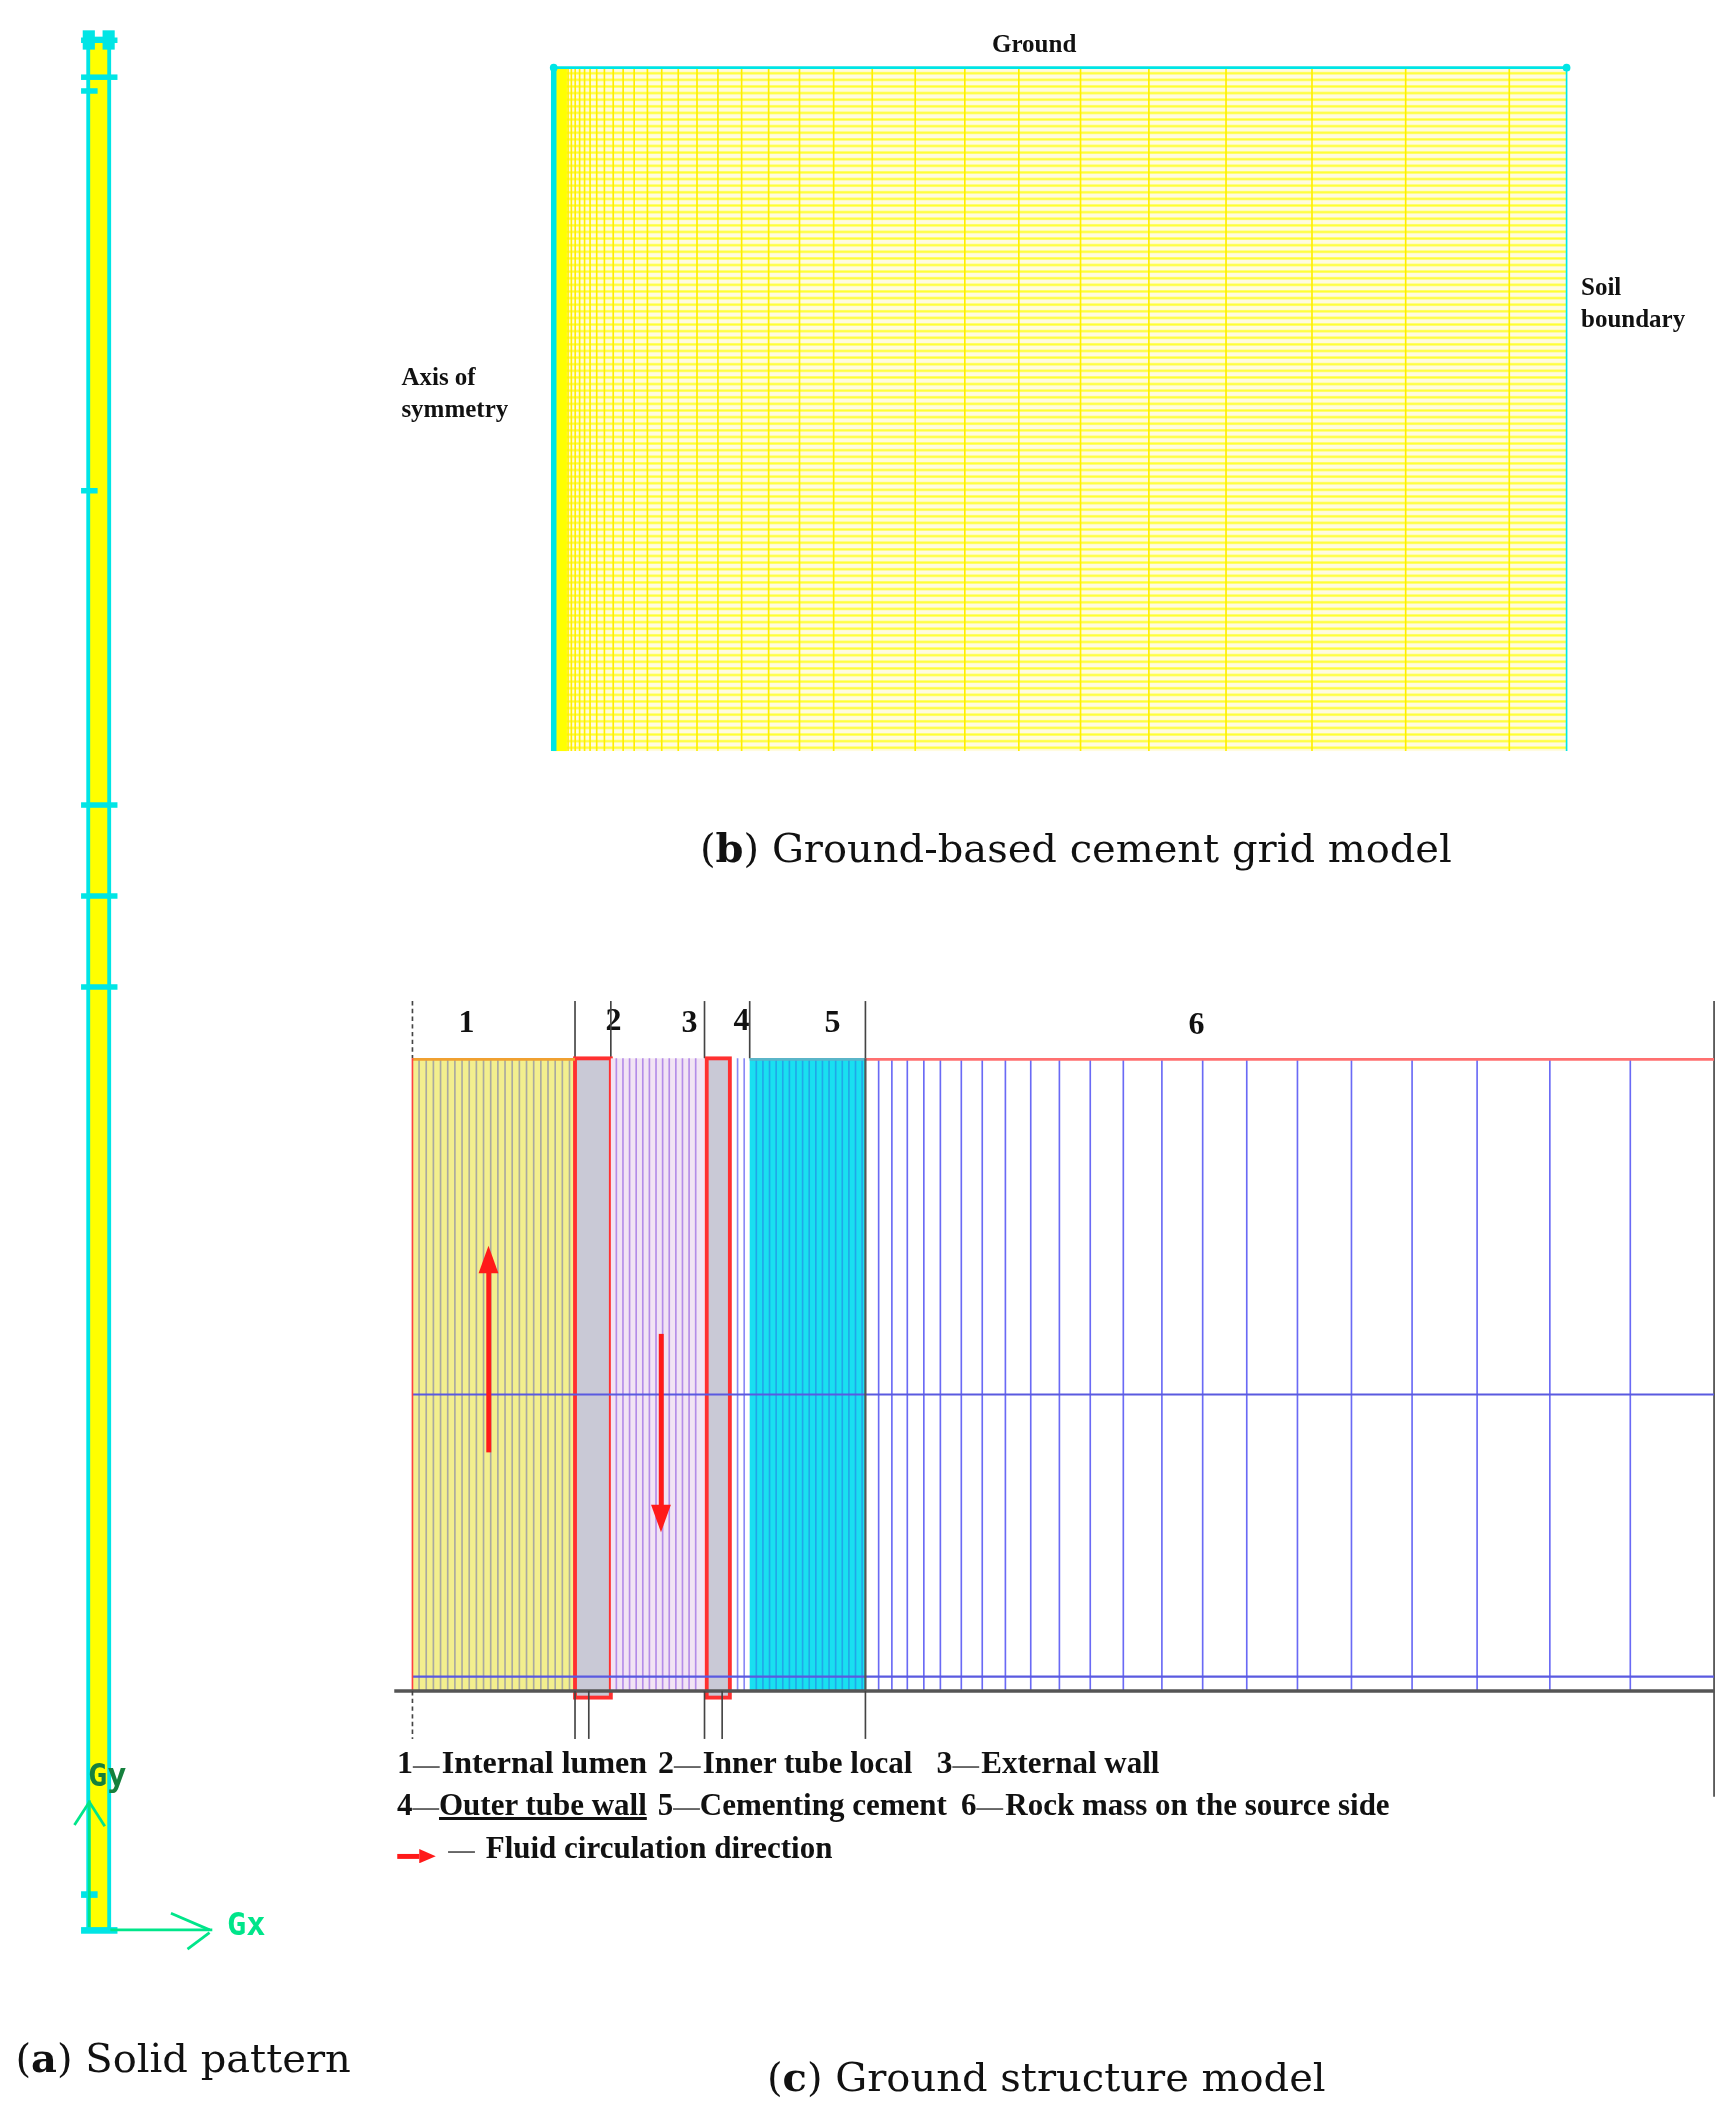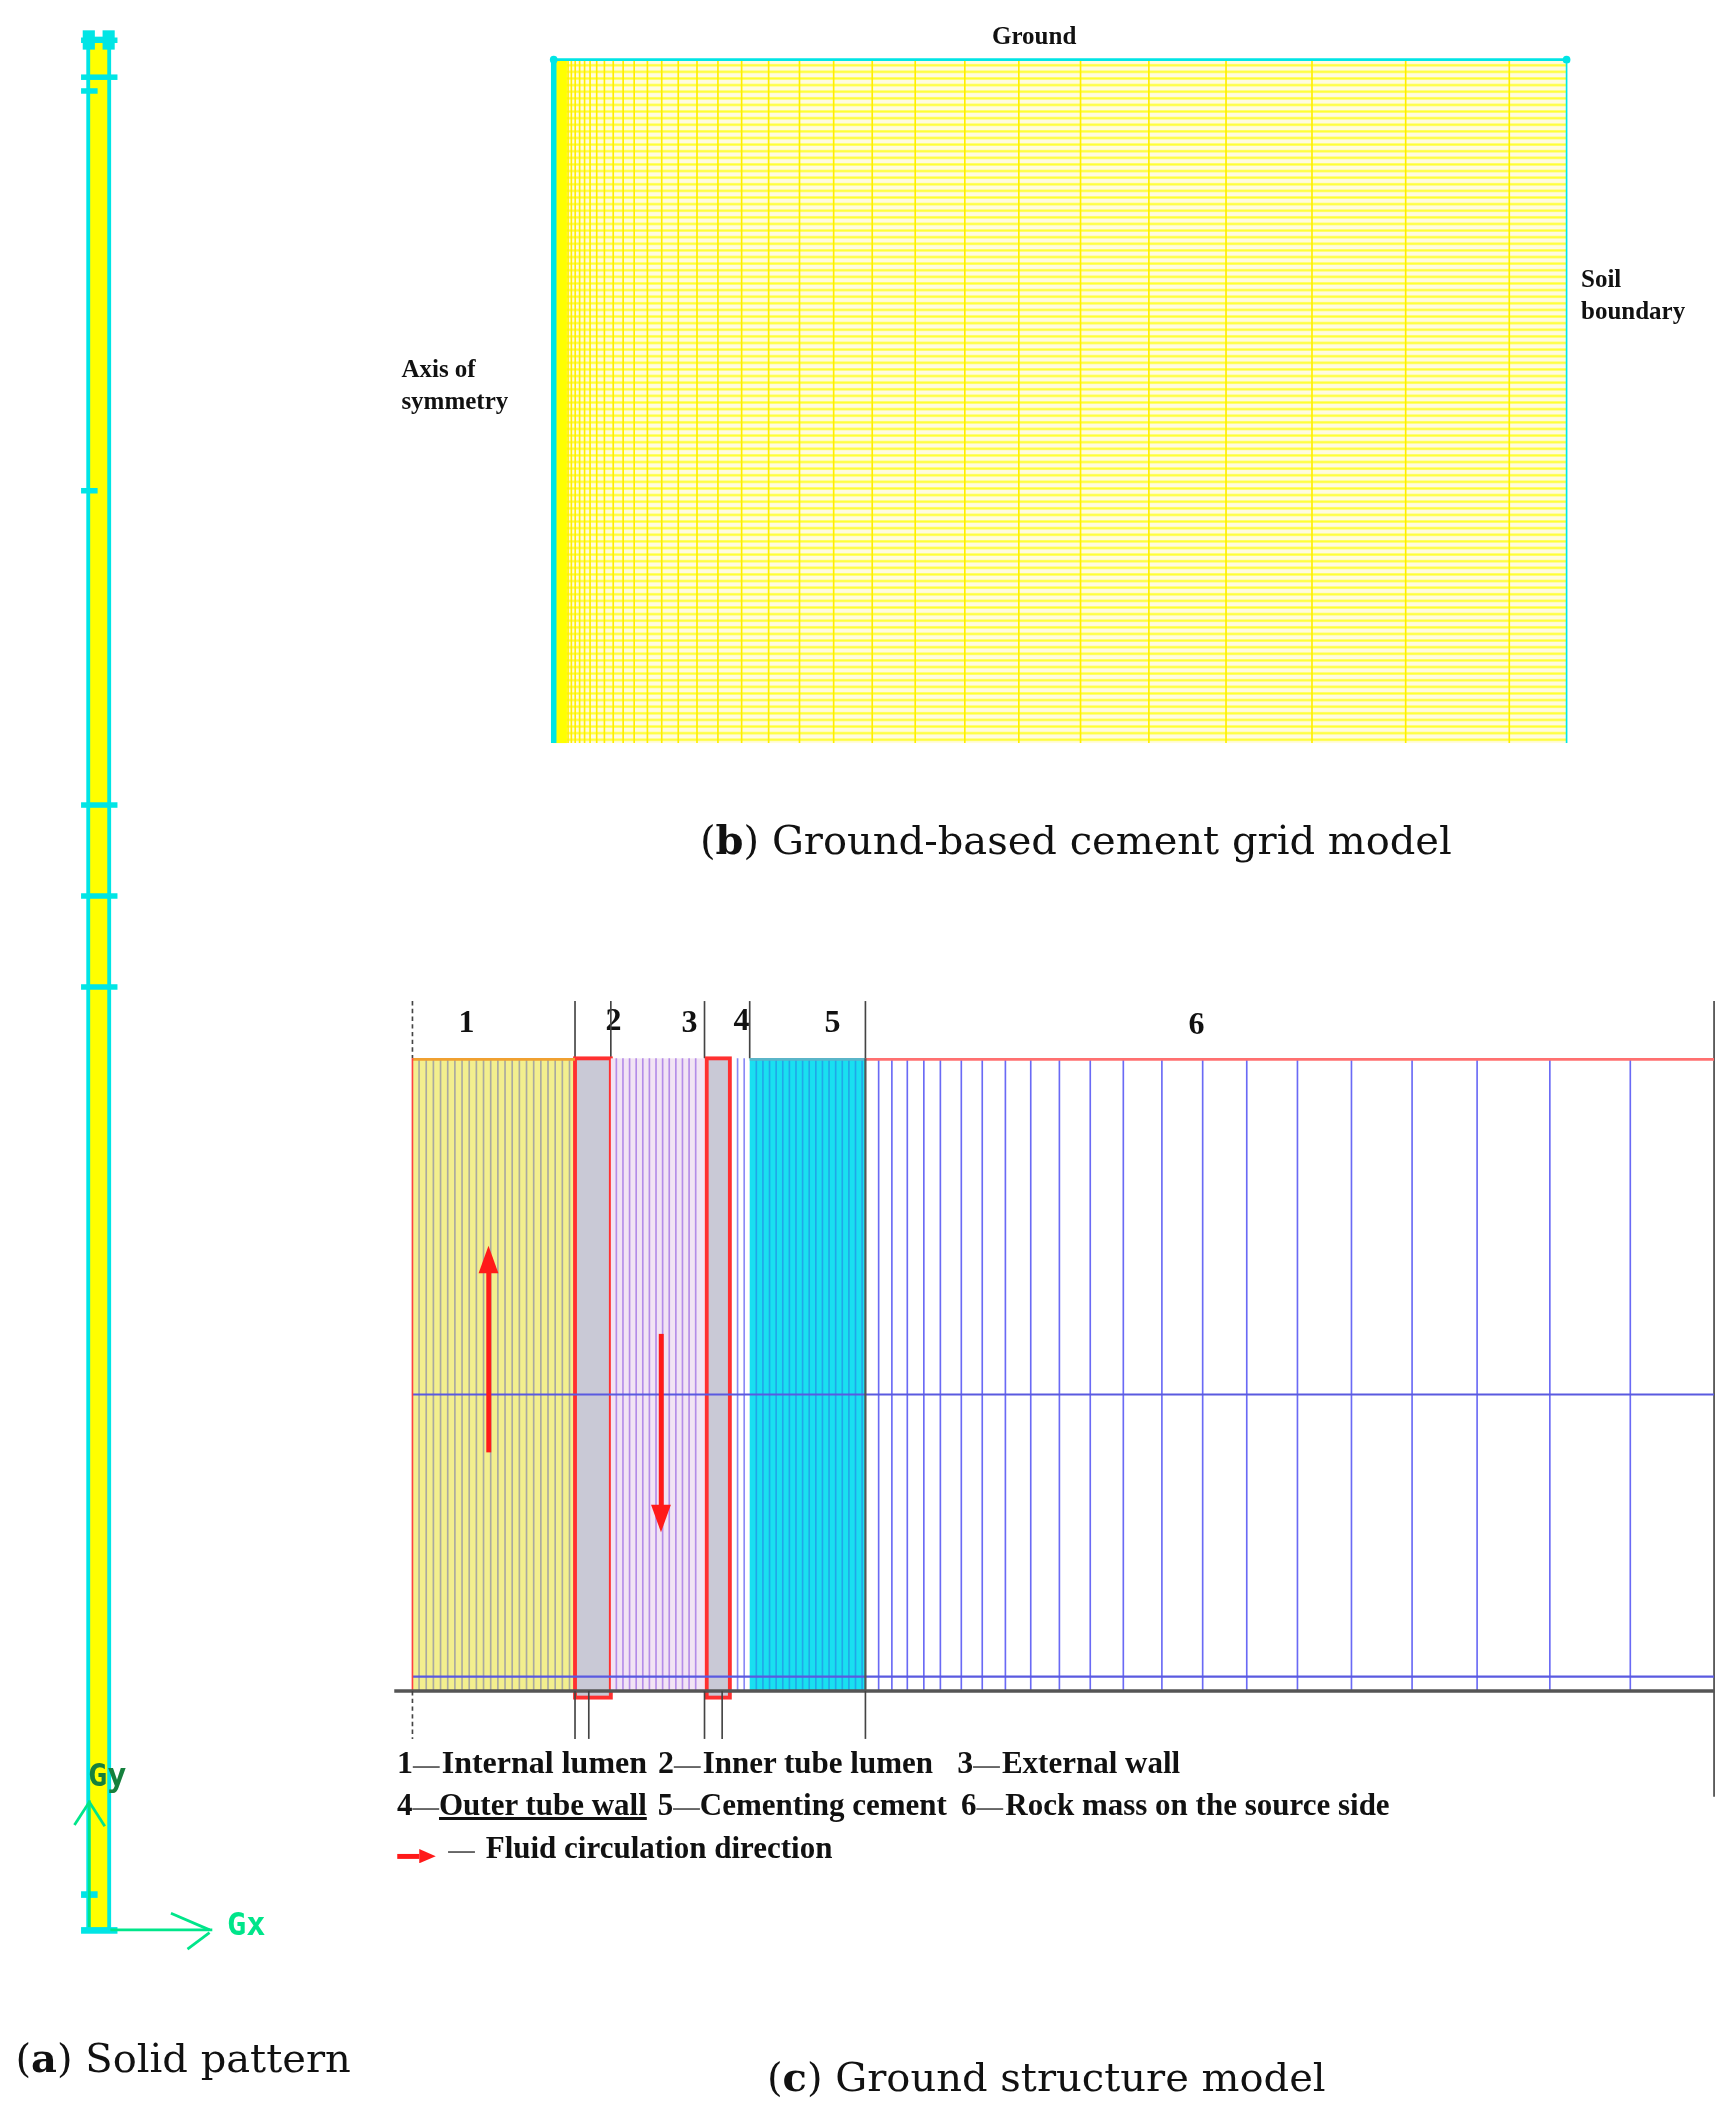--- a/index.html
+++ b/index.html
@@ -42,21 +42,21 @@
       <line x1="340" y1="3535" x2="380" y2="3505"></line>
     </g>
   </svg>
   <div class="abs" style="left:88px;top:1756px;font-family:'DejaVu Sans Mono',monospace;font-weight:bold;font-size:32px;color:#15803d;">Gy</div>
   <div class="abs" style="left:227px;top:1905px;font-family:'DejaVu Sans Mono',monospace;font-weight:bold;font-size:32px;color:#00e58a;">Gx</div>
   <div class="abs caption" style="left:15.4px;top:2034px;">
     (<b>a</b>) <span>Solid pattern</span>
   </div>
 </div>
 
-<div class="abs" style="left:386px;top:0;width:1349px;height:910px;">
+<div class="abs" style="left:386px;top:8px;width:1349px;height:910px;">
   <div class="abs lbl-b" style="left:606px;top:20px;">Ground</div>
   <div class="abs lbl-b" style="left:15.4px;top:331px;margin-top:22px;">
     <div>Axis of</div>
       <div>symmetry</div>
   </div>
   <div class="abs lbl-b" style="left:1195px;top:263px;">
     <div>Soil</div>
       <div>boundary</div>
   </div>
   <svg class="abs" width="1025" height="695" style="left:160px;top:55px;" viewBox="0 0 1860 1260">
@@ -252,21 +252,21 @@
     <g fill="#ff1a1a">
       <rect x="495" y="640" width="9" height="320"></rect>
       <polygon points="499,1000 481,950 517,950"></polygon>
     </g>
   </svg>
 
   <div class="legend-row" style="left:11px;top:763px;">
     <span style="font-size:32px;">1</span><span style="font-size:26.5px;color:#666;">—</span>
     <span style="font-size:32px;">Internal lumen</span>
     <span style="font-size:32px;margin-left:8.8px;">2</span><span style="font-size:26.5px;color:#666;">—</span>
-    <span style="font-size:31px;">Inner tube lumen</span>
+    <span style="font-size:31px;">Inner tube local</span>
     <span style="font-size:32px;margin-left:22px;">3</span><span style="font-size:26.5px;color:#666;">—</span>
     <span style="font-size:31px;">External wall</span>
   </div>
   <div class="legend-row" style="left:11px;top:806px;">
     <span style="font-size:31px;">4</span><span style="font-size:26.5px;color:#666;">—</span><span style="font-size:31px;text-decoration:underline;">Outer tube wall</span>
     <span style="font-size:31px;margin-left:8.8px;">5</span><span style="font-size:26.5px;color:#666;">—</span><span style="font-size:31px;">Cementing cement</span>
     <span style="font-size:31px;margin-left:12px;">6</span><span style="font-size:26.5px;color:#666;">—</span>
     <span style="font-size:31px;">Rock mass on the source side</span>
   </div>
   <div class="legend-row" style="left:11px;top:849px;">

